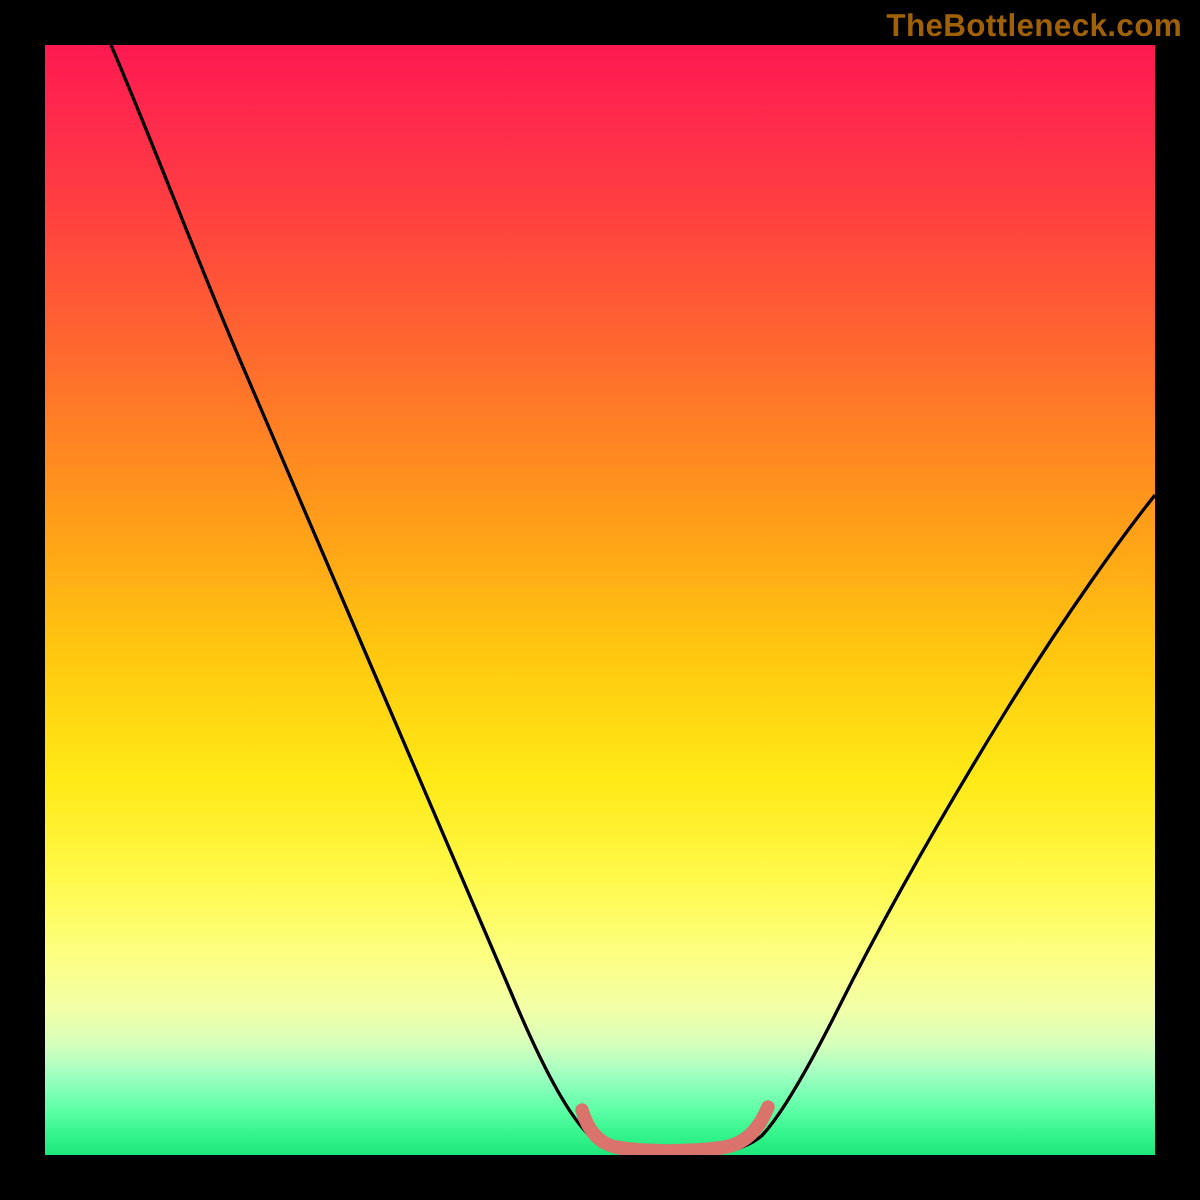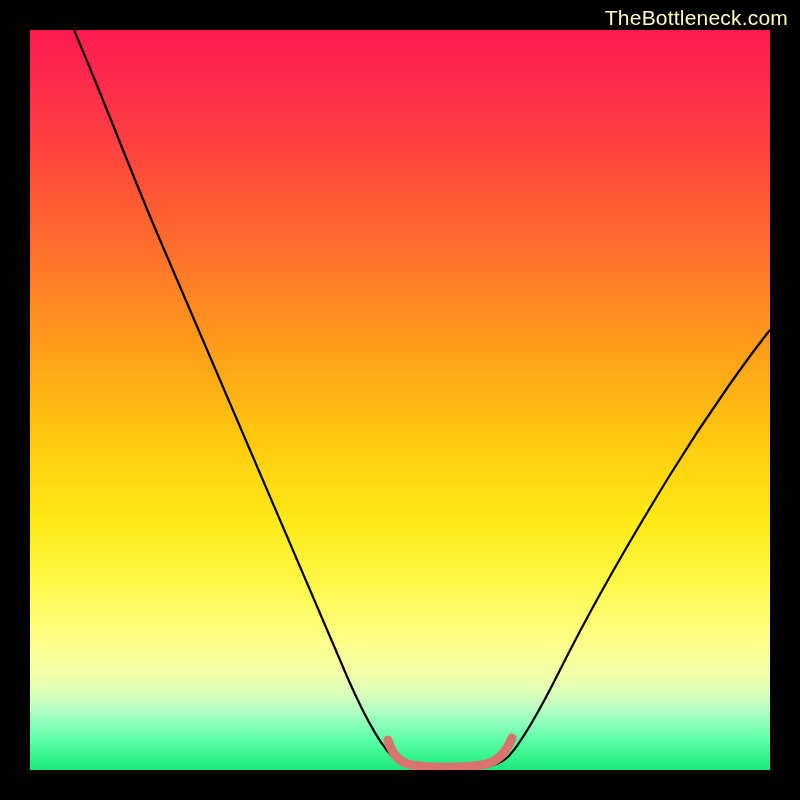--- a/index.html
+++ b/index.html
@@ -43,22 +43,22 @@
     inset: 0;
     width: 740px;
     height: 740px;
   }
   .watermark {
     position: absolute;
     top: 6px;
     right: 12px;
     font-family: Arial, Helvetica, sans-serif;
     font-size: 21px;
-    font-weight: 400;
-    color: #fef9c3;
+    font-weight: 700;
+    color: #a16207;
     letter-spacing: 0.2px;
   }
 </style>
 </head>
 <body>
 
 <div class="frame">
 
   <div class="watermark">TheBottleneck.com</div>
 

